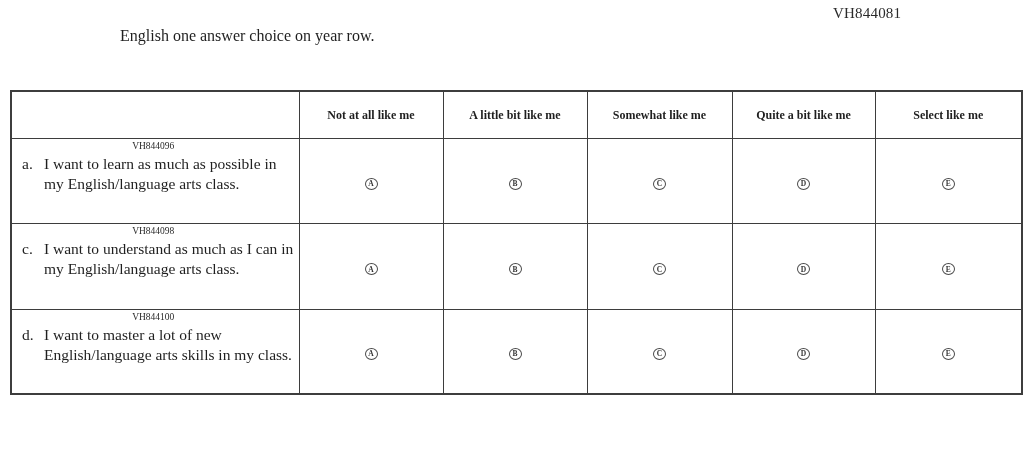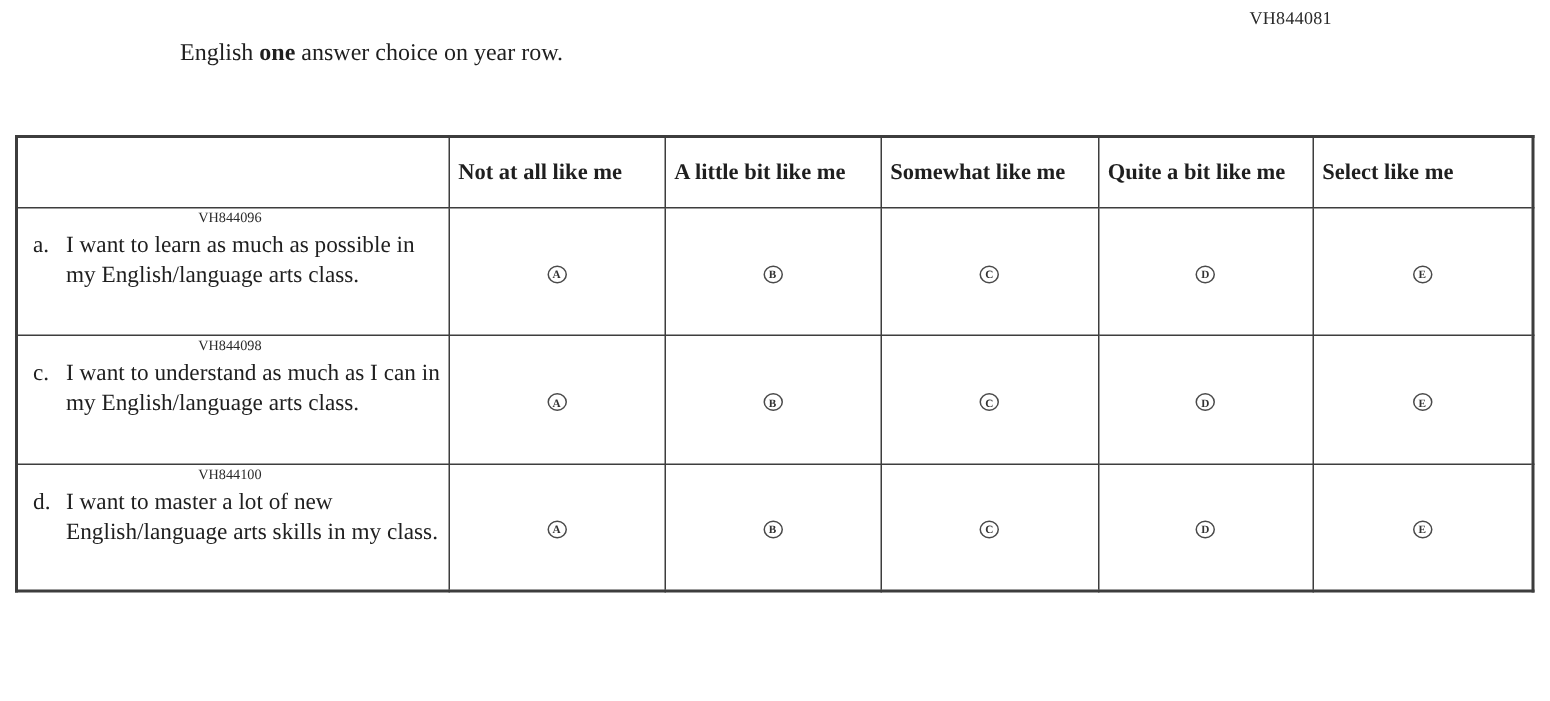--- a/index.html
+++ b/index.html
@@ -13,55 +13,55 @@
     position: relative;
     width: 1033px;
     height: 467px;
     background: #ffffff;
     overflow: hidden;
   }
   .form-code {
     position: absolute;
     top: 5px;
     left: 833px;
-    font-size: 12px;
+    font-size: 15px;
     color: #2a2a2a;
     letter-spacing: 0.2px;
   }
   .question-block {
     position: absolute;
     top: 17px;
     left: 92px;
     width: 700px;
     font-size: 16px;
     line-height: 1.25;
   }
   .question-line { white-space: nowrap; }
   .q-number { font-weight: bold; margin-right: 10px; }
   .instruction-line { margin-top: 9px; margin-left: 28px; }
-  .bold-word { font-weight: bold; }
+  .bold-word { font-weight: normal; }
 
   table.response-matrix {
     position: absolute;
     top: 90px;
     left: 10px;
     width: 1011px;
     border-collapse: collapse;
     table-layout: fixed;
     background: #ffffff;
   }
   table.response-matrix, table.response-matrix td, table.response-matrix th {
     border: 1.5px solid #3d3d3d;
   }
   table.response-matrix { border-width: 2px; }
   th.col-header {
     height: 42px;
-    font-size: 15px;
+    font-size: 12px;
     font-weight: bold;
-    text-align: left;
+    text-align: center;
     vertical-align: middle;
     line-height: 1.2;
     padding: 2px 6px;
     border-bottom: 4px double #3d3d3d;
     font-family: Liberation Serif, serif;
   }
   th.stub-header { border-bottom: 4px double #3d3d3d; }
   td.stmt-cell {
     vertical-align: top;
     padding: 0;

